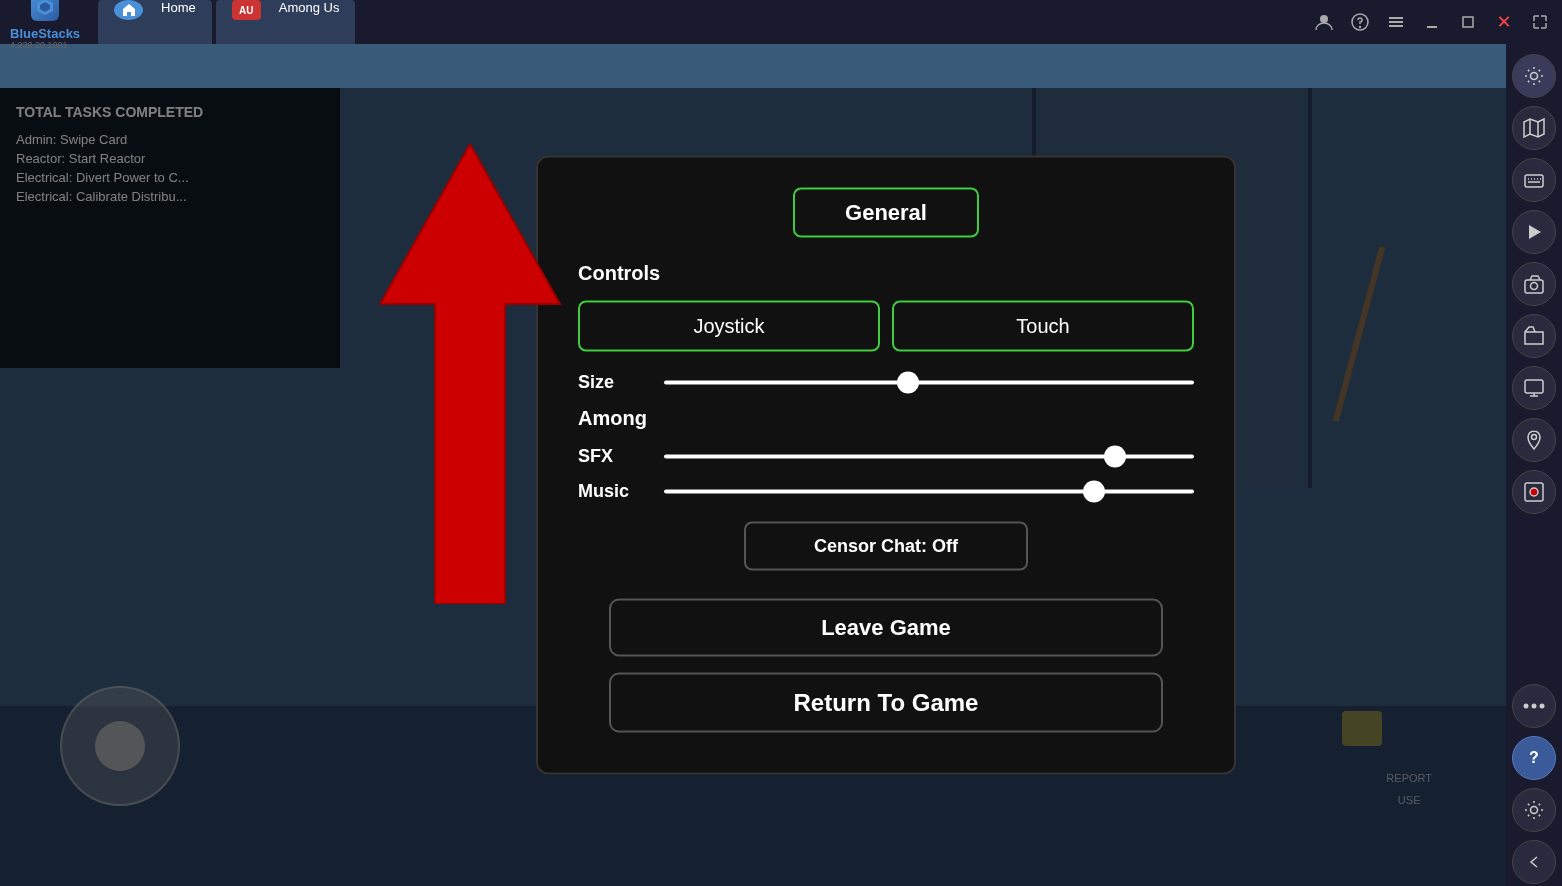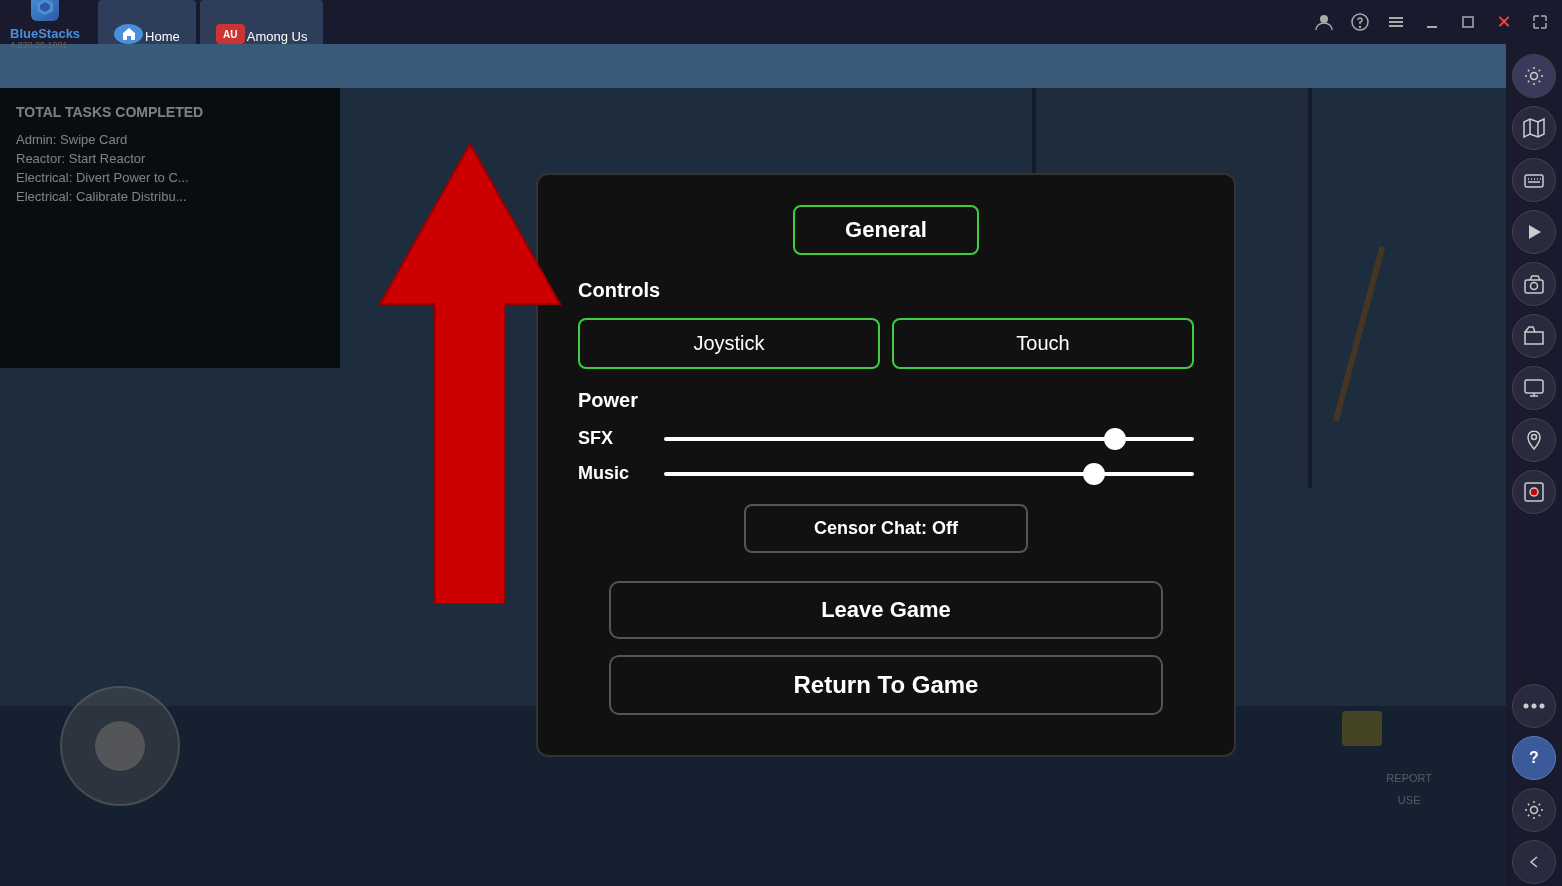--- a/index.html
+++ b/index.html
@@ -30,21 +30,21 @@
       flex-direction: column;
     }
     .bs-icon {
       width: 28px; height: 28px;
       background: linear-gradient(135deg, #4a90d9, #2c5aa0);
       border-radius: 6px;
       display: flex; align-items: center; justify-content: center;
       color: white; font-size: 12px; font-weight: bold;
     }
     .tab {
-      display: flex; align-items: flex-end; gap: 2px;
+      display: flex; align-items: flex-start; gap: 18px;
       padding: 0 16px; height: 44px;
       background: #2a3a5a; border-radius: 4px 4px 0 0;
       color: white; font-size: 13px; cursor: pointer;
     }
     .tab-icon { width: 29px; height: 20px; border-radius: 50%; }
     .titlebar-controls {
       margin-left: auto;
       display: flex; align-items: center; gap: 12px;
       padding-right: 10px;
     }
@@ -378,23 +378,29 @@
       <button class="modal-tab-btn">General</button>
     </div>
 
     <div class="section-label">Controls</div>
 
     <div class="controls-row">
       <button class="ctrl-btn active">Joystick</button>
       <button class="ctrl-btn">Touch</button>
     </div>
 
+    <div class="slider-row">
+      <div class="slider-label">Size</div>
+      <div class="slider-track">
+        <div class="slider-thumb" style="left:44%"></div>
+      </div>
+    </div>
 
     <div class="sound-section">
-      <div class="section-label">Power</div>
+      <div class="section-label">Among</div>
 
       <div class="slider-row">
         <div class="slider-label">SFX</div>
         <div class="slider-track">
           <div class="slider-thumb" style="left:83%"></div>
         </div>
       </div>
 
       <div class="slider-row">
         <div class="slider-label">Music</div>

